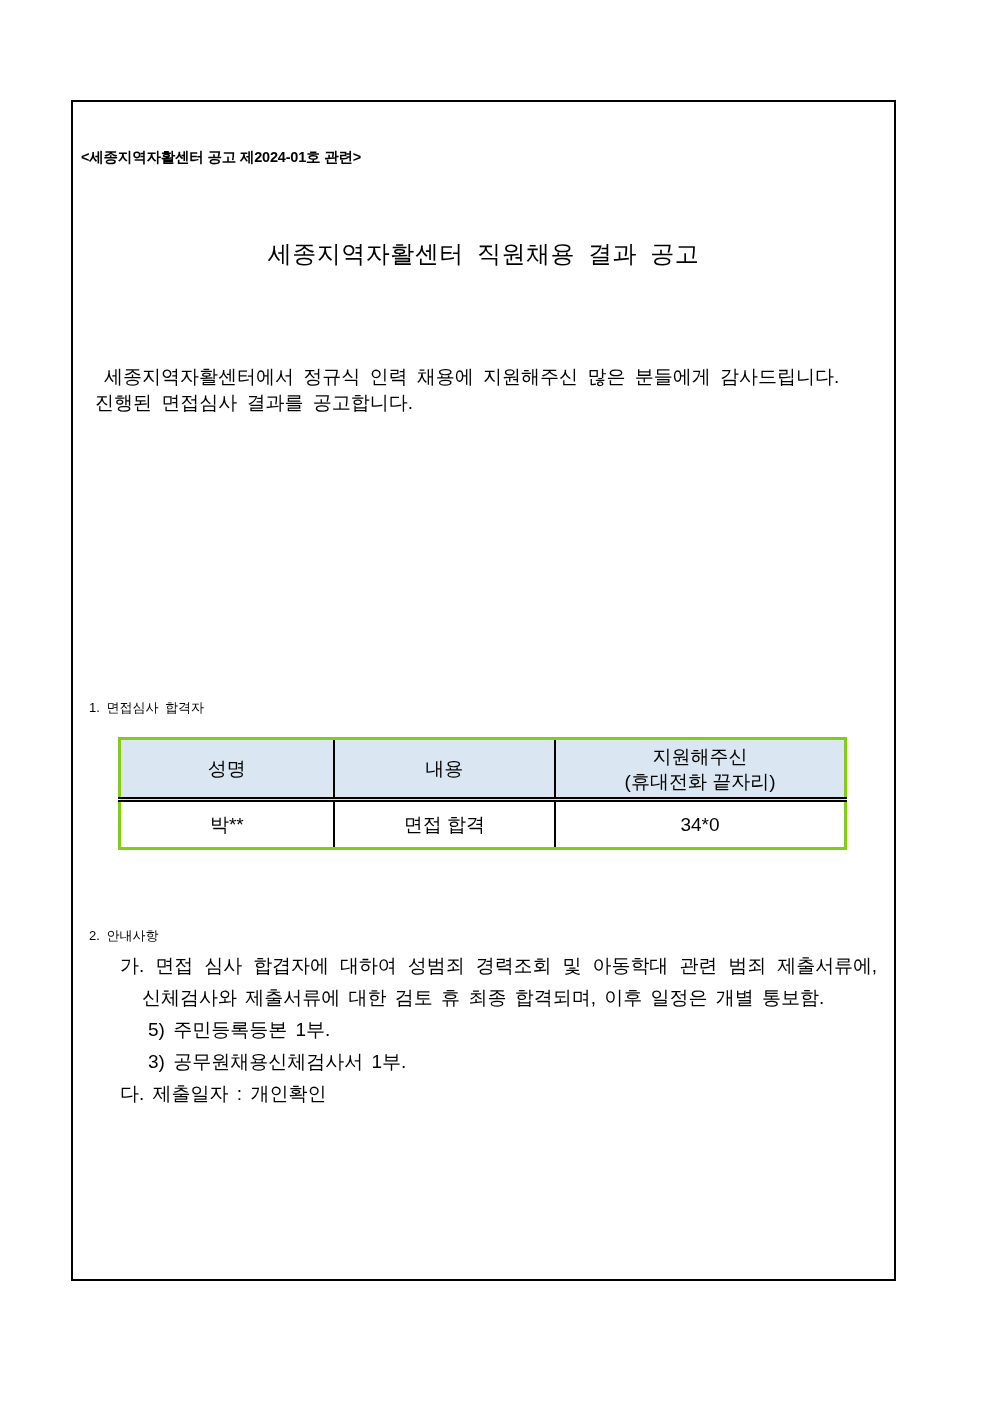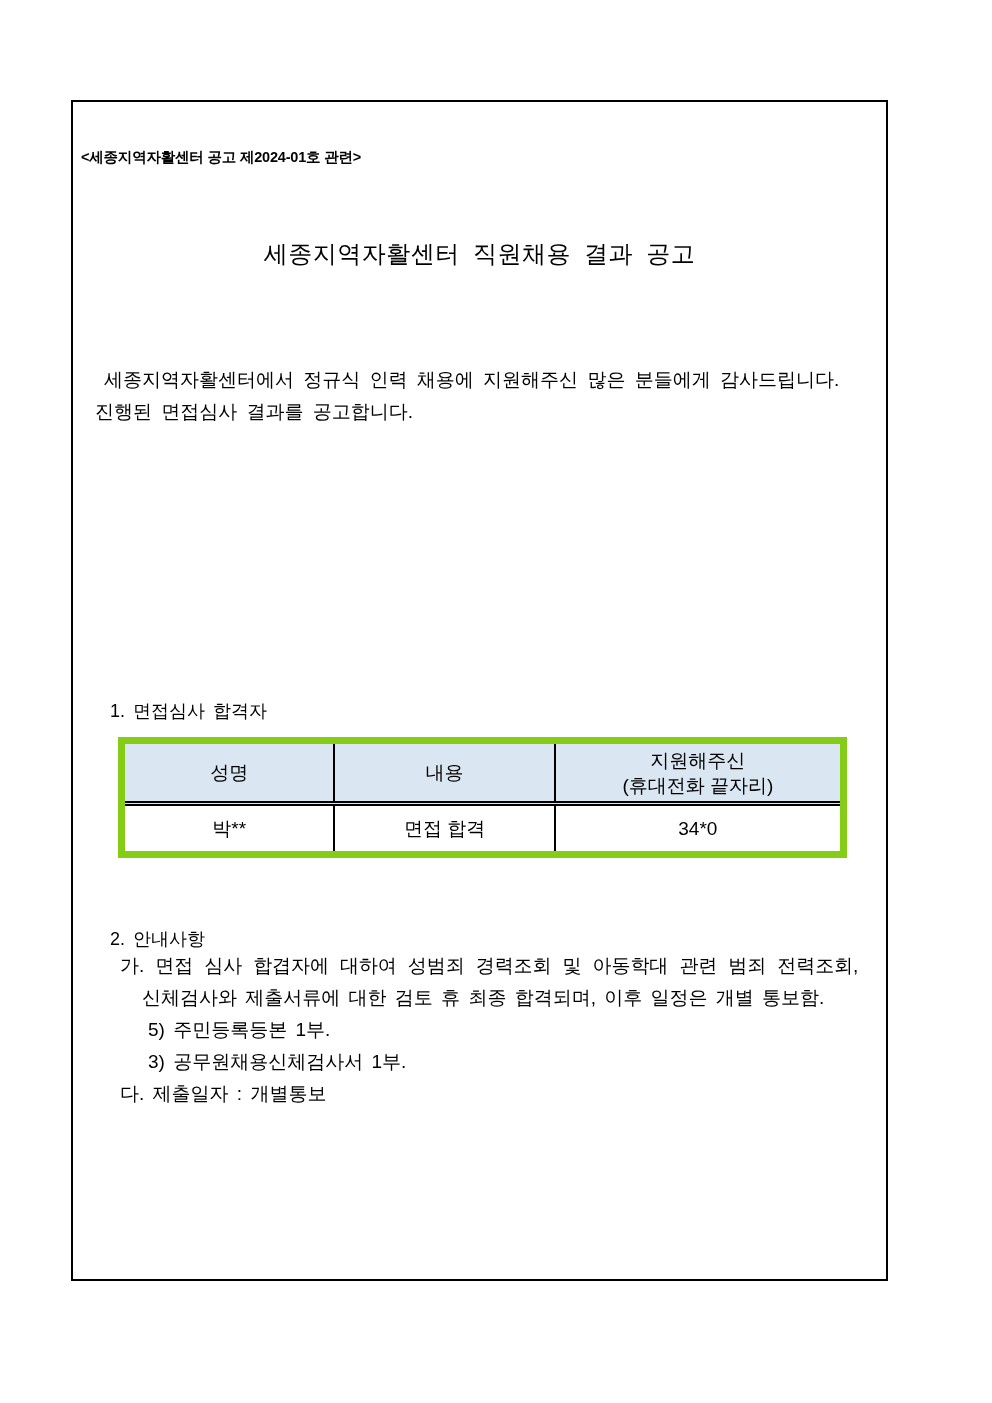--- a/index.html
+++ b/index.html
@@ -17,20 +17,21 @@
     overflow: hidden;
   }
   .frame {
     position: absolute;
     left: 71px;
     top: 100px;
     width: 813px;
     height: 1177px;
     border: 2px solid #000000;
     background: #ffffff;
+    padding-left: 8px;
   }
   .ref-line {
     position: absolute;
     left: 8px;
     top: 46px;
     font-size: 14.5px;
     font-weight: bold;
     letter-spacing: -0.2px;
     white-space: nowrap;
   }
@@ -44,21 +45,21 @@
     letter-spacing: 0.5px;
     word-spacing: 6px;
     white-space: nowrap;
   }
   .intro {
     position: absolute;
     left: 22px;
     right: 34px;
     top: 262px;
     font-size: 19px;
-    line-height: 32px;
+    line-height: 26px;
     word-spacing: 4px;
     text-indent: 9px;
   }
   .date-line {
     position: absolute;
     left: 0;
     top: 381px;
     width: 100%;
     text-align: center;
     font-size: 21px;
@@ -70,22 +71,22 @@
     top: 466px;
     width: 100%;
     text-align: center;
     font-size: 30px;
     font-weight: bold;
     letter-spacing: 5px;
     white-space: nowrap;
   }
   .sec-heading {
     position: absolute;
-    left: 37px;
-    font-size: 18px;
+    left: 16px;
+    font-size: 13px;
     white-space: nowrap;
     word-spacing: 3px;
   }
   .s1-heading { top: 597px; }
   .s2-heading { top: 825px; }
   .result-table {
     position: absolute;
     left: 45px;
     top: 635px;
     width: 729px;
@@ -97,21 +98,21 @@
   .result-table col.c1 { width: 29.5%; }
   .result-table col.c2 { width: 30.5%; }
   .result-table col.c3 { width: 40%; }
   .result-table th, .result-table td {
     border-left: 2px solid #000000;
     border-right: 2px solid #000000;
     font-weight: normal;
     padding: 0;
     vertical-align: middle;
   }
-  .result-table { border: 7px solid #84cc16; }
+  .result-table { border: 3px solid #84cc16; }
   .result-table thead th {
     background: #dae6f1;
     height: 57px;
     border-bottom: 5px double #000000;
     line-height: 26px;
   }
   .result-table tbody td {
     height: 45px;
     background: #ffffff;
   }
@@ -174,21 +175,21 @@
           <td>박**</td>
           <td>면접 합격</td>
           <td>34*0</td>
         </tr>
       </tbody>
     </table>
 
     <div class="sec-heading s2-heading">2. 안내사항</div>
 
     <div class="notice-lines">
-      <div class="notice-line ind-1 justified">가. 면접 심사 합겹자에 대하여 성범죄 경력조회 및 아동학대 관련 범죄 전력조회,</div>
+      <div class="notice-line ind-1 justified">가. 면접 심사 합겹자에 대하여 성범죄 경력조회 및 아동학대 관련 범죄 제출서류에,</div>
       <div class="notice-line ind-2">신체검사와 제출서류에 대한 검토 휴 최종 합격되며, 이후 일정은 개별 통보함.</div>
       <div class="notice-line ind-3">5) 주민등록등본 1부.</div>
       <div class="notice-line ind-3">3) 공무원채용신체검사서 1부.</div>
-      <div class="notice-line ind-1">다. 제출일자 : 개별통보</div>
+      <div class="notice-line ind-1">다. 제출일자 : 개인확인</div>
     </div>
 
   </div>
 </div>
 
 </body></html>

